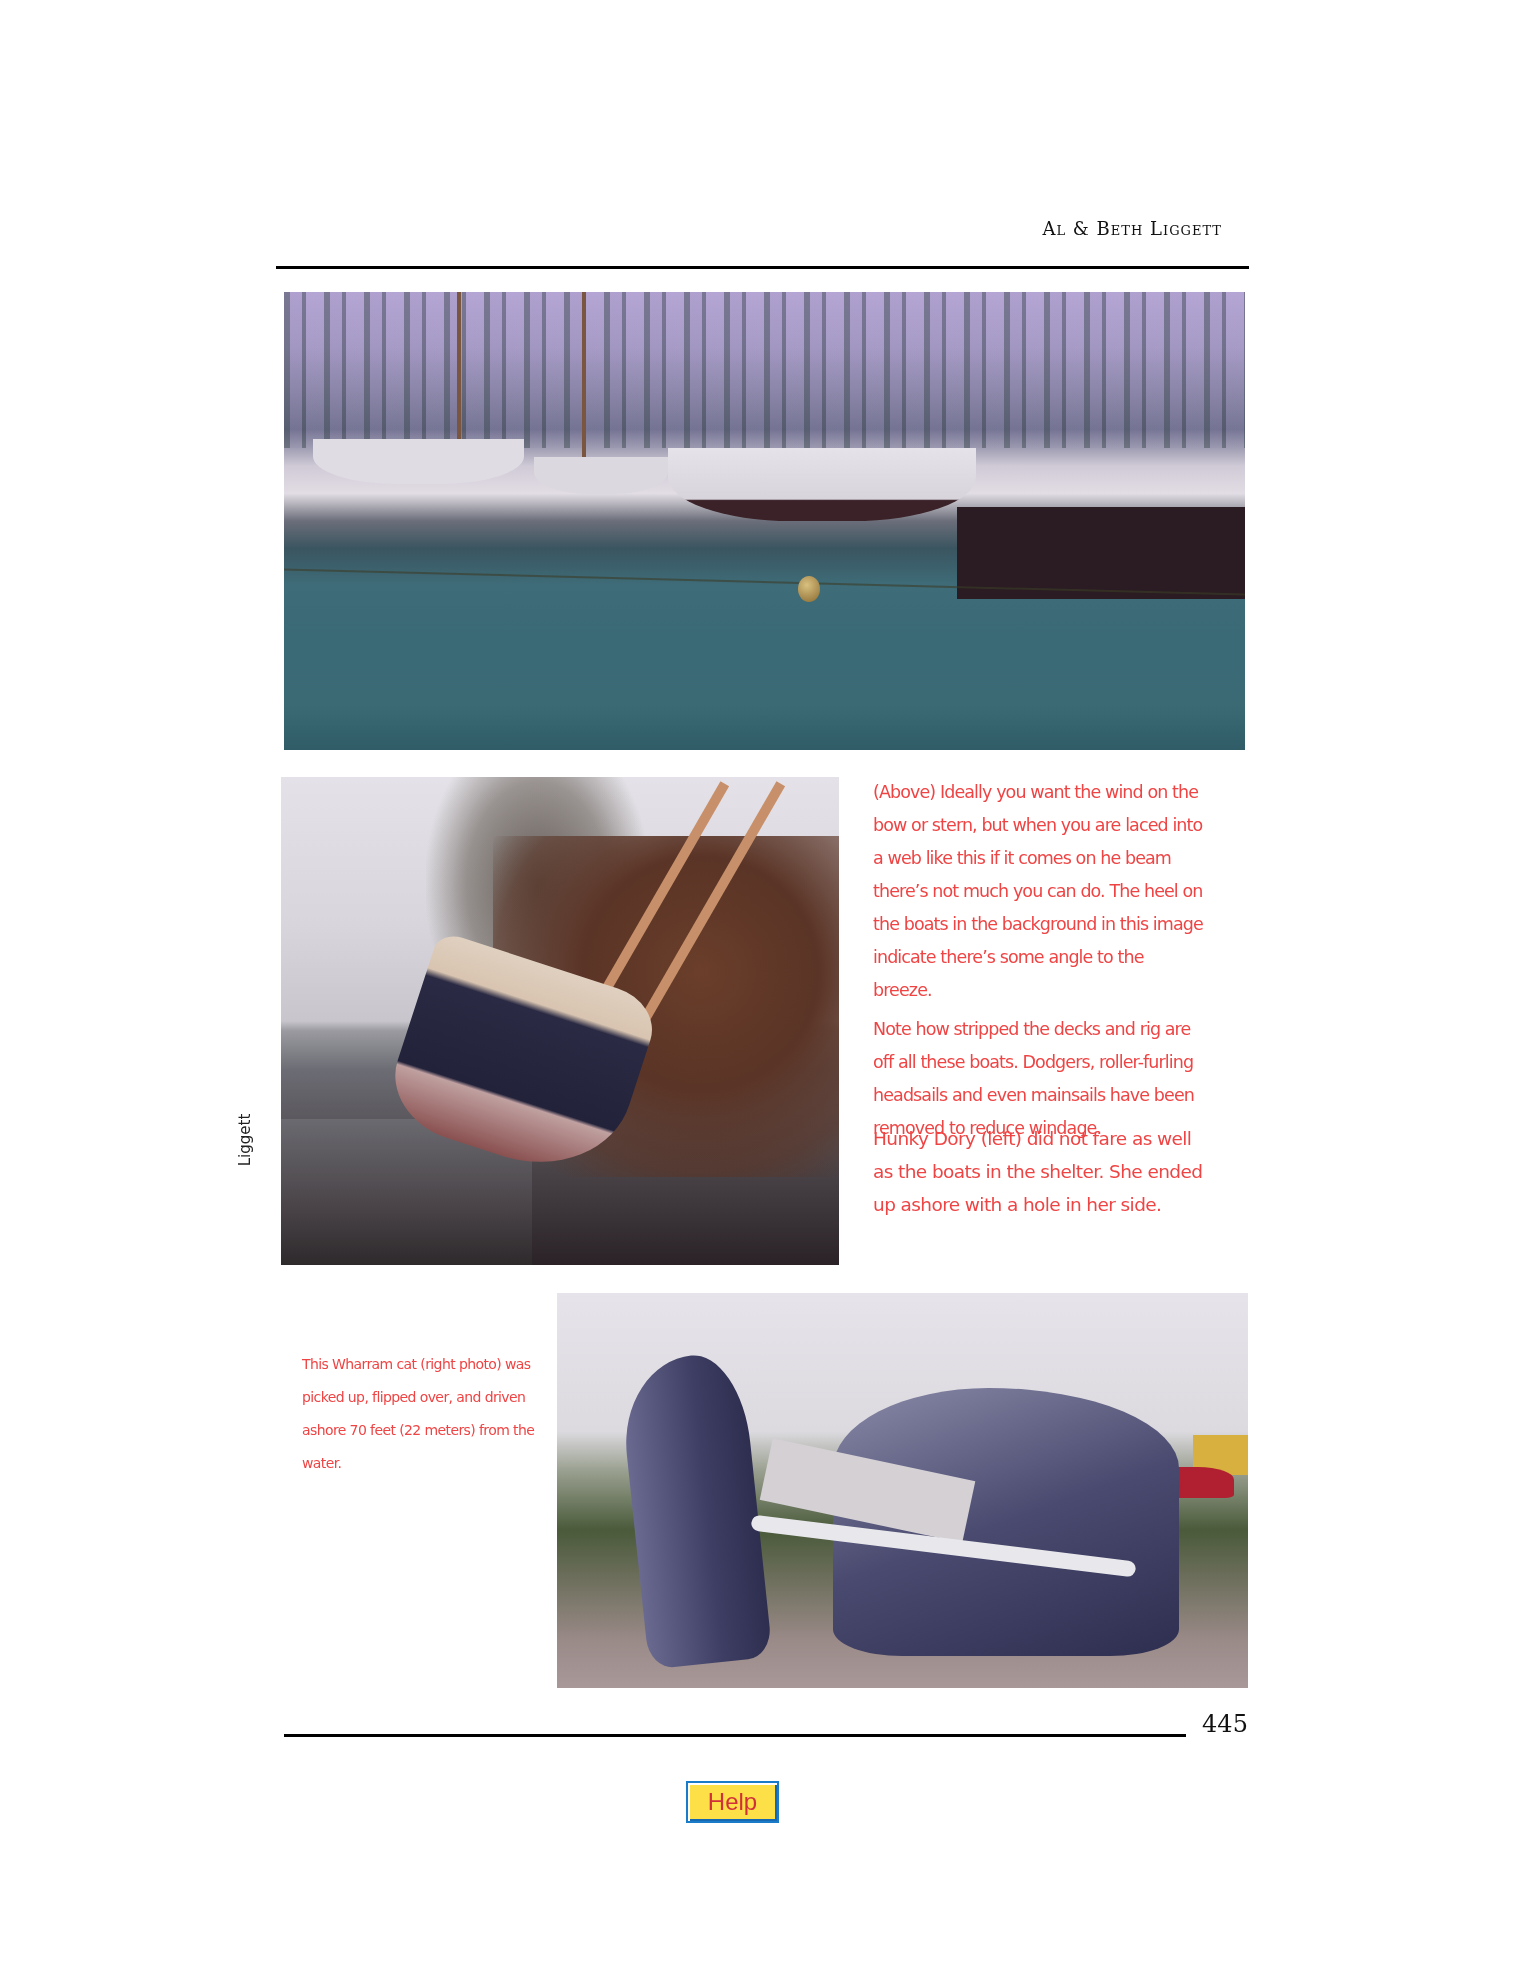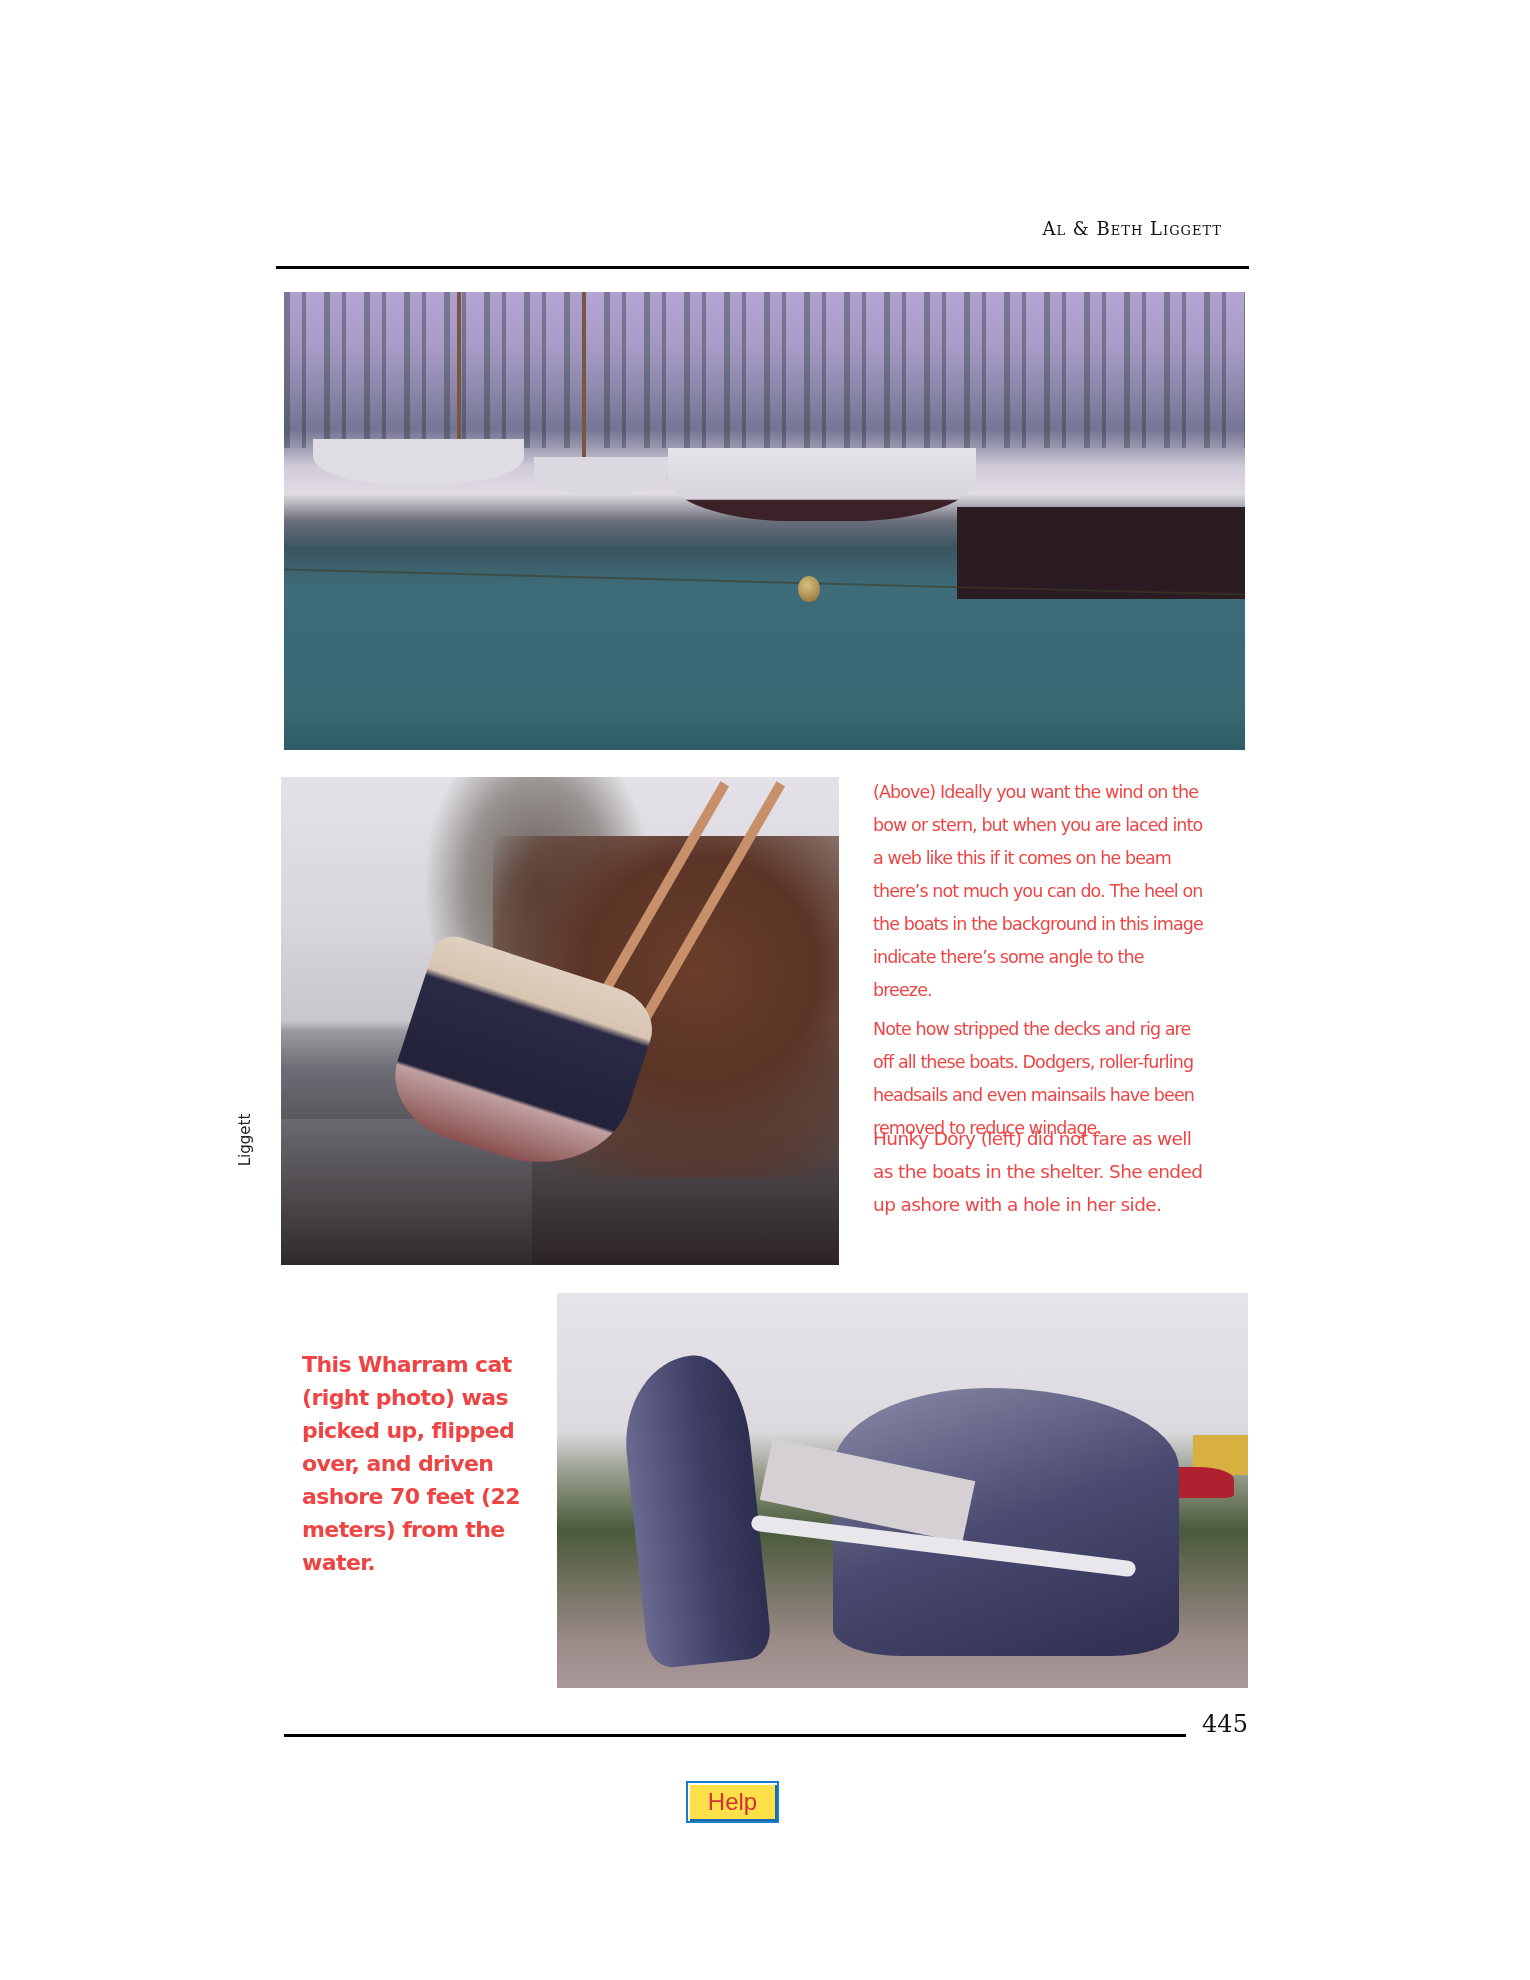--- a/index.html
+++ b/index.html
@@ -121,21 +121,21 @@
       font-family: "DejaVu Sans", sans-serif; color: #ef4444; line-height: 33px;
     }
     .caption-above {
       left: 873px; top: 776px; width: 330px; font-size: 17.5px; letter-spacing: -0.9px;
     }
     .caption-above p { margin: 0 0 6px 0; }
     .caption-hunky {
       left: 873px; top: 1122px; width: 330px; font-size: 18.5px; letter-spacing: -0.6px;
     }
     .caption-wharram {
-      left: 302px; top: 1348px; width: 240px; font-size: 22px; letter-spacing: -0.6px; font-weight: bold;
+      left: 302px; top: 1348px; width: 240px; font-size: 14px; letter-spacing: -0.6px;
     }
 
     .help-button {
       left: 686px; top: 1781px; width: 93px; height: 42px;
       background: #fde047; border: 2px solid #1a7cc8; box-sizing: border-box;
       box-shadow: inset 2px 2px 0 #ffffff, inset -2px -2px 0 #1668b0;
       display: flex; align-items: center; justify-content: center;
       font-family: "Liberation Sans", sans-serif; font-size: 24px; color: #d0303a; cursor: pointer;
     }
   </style>

